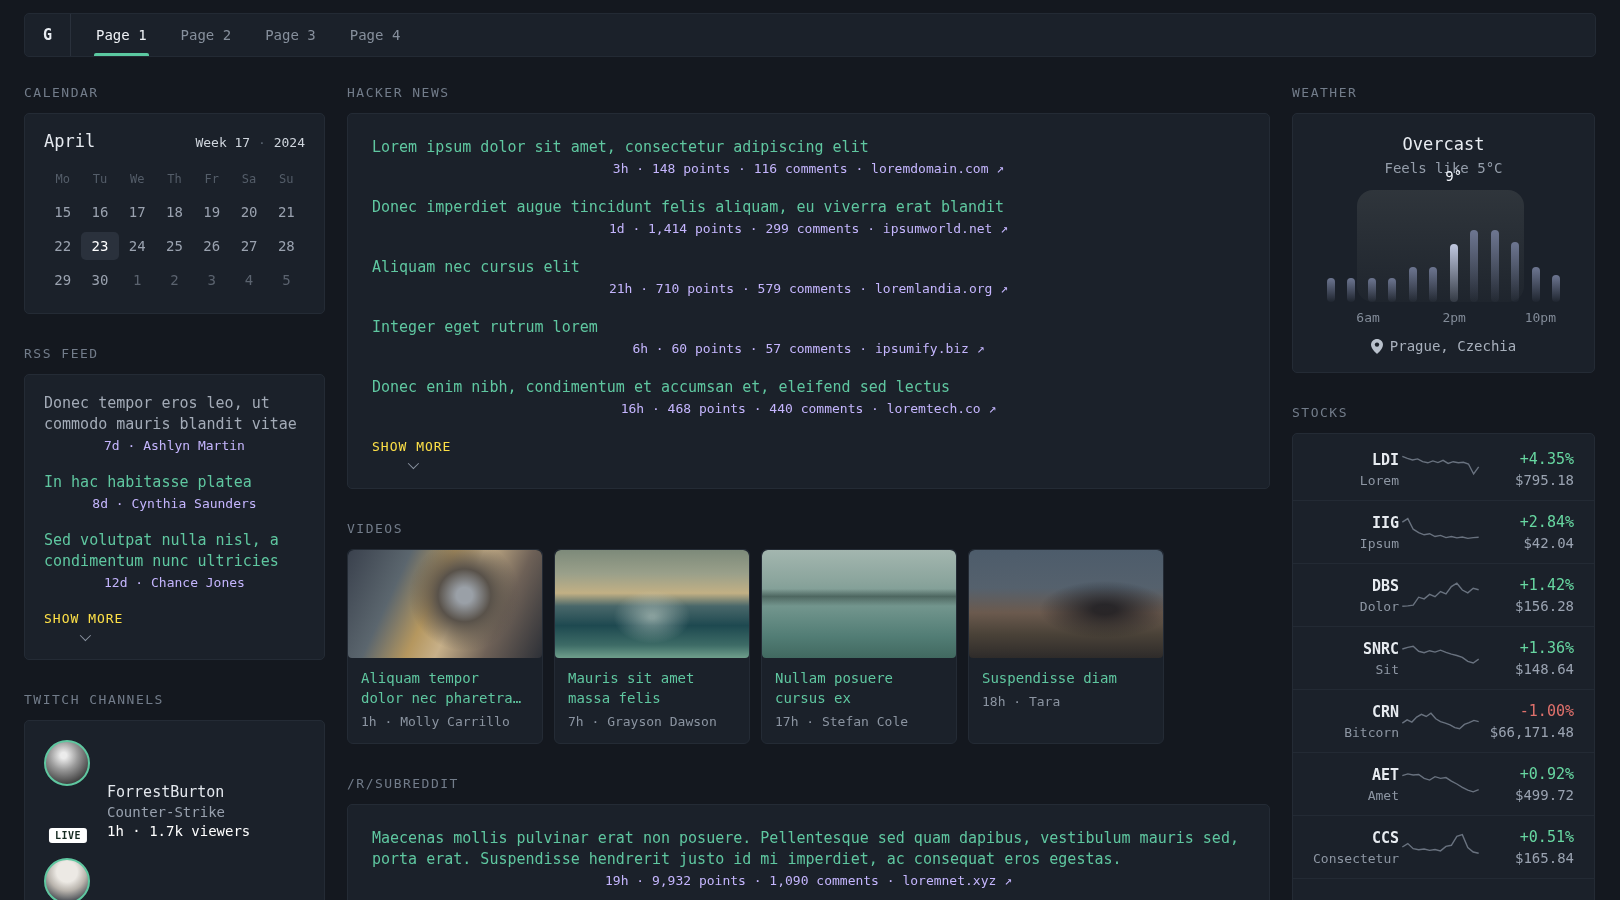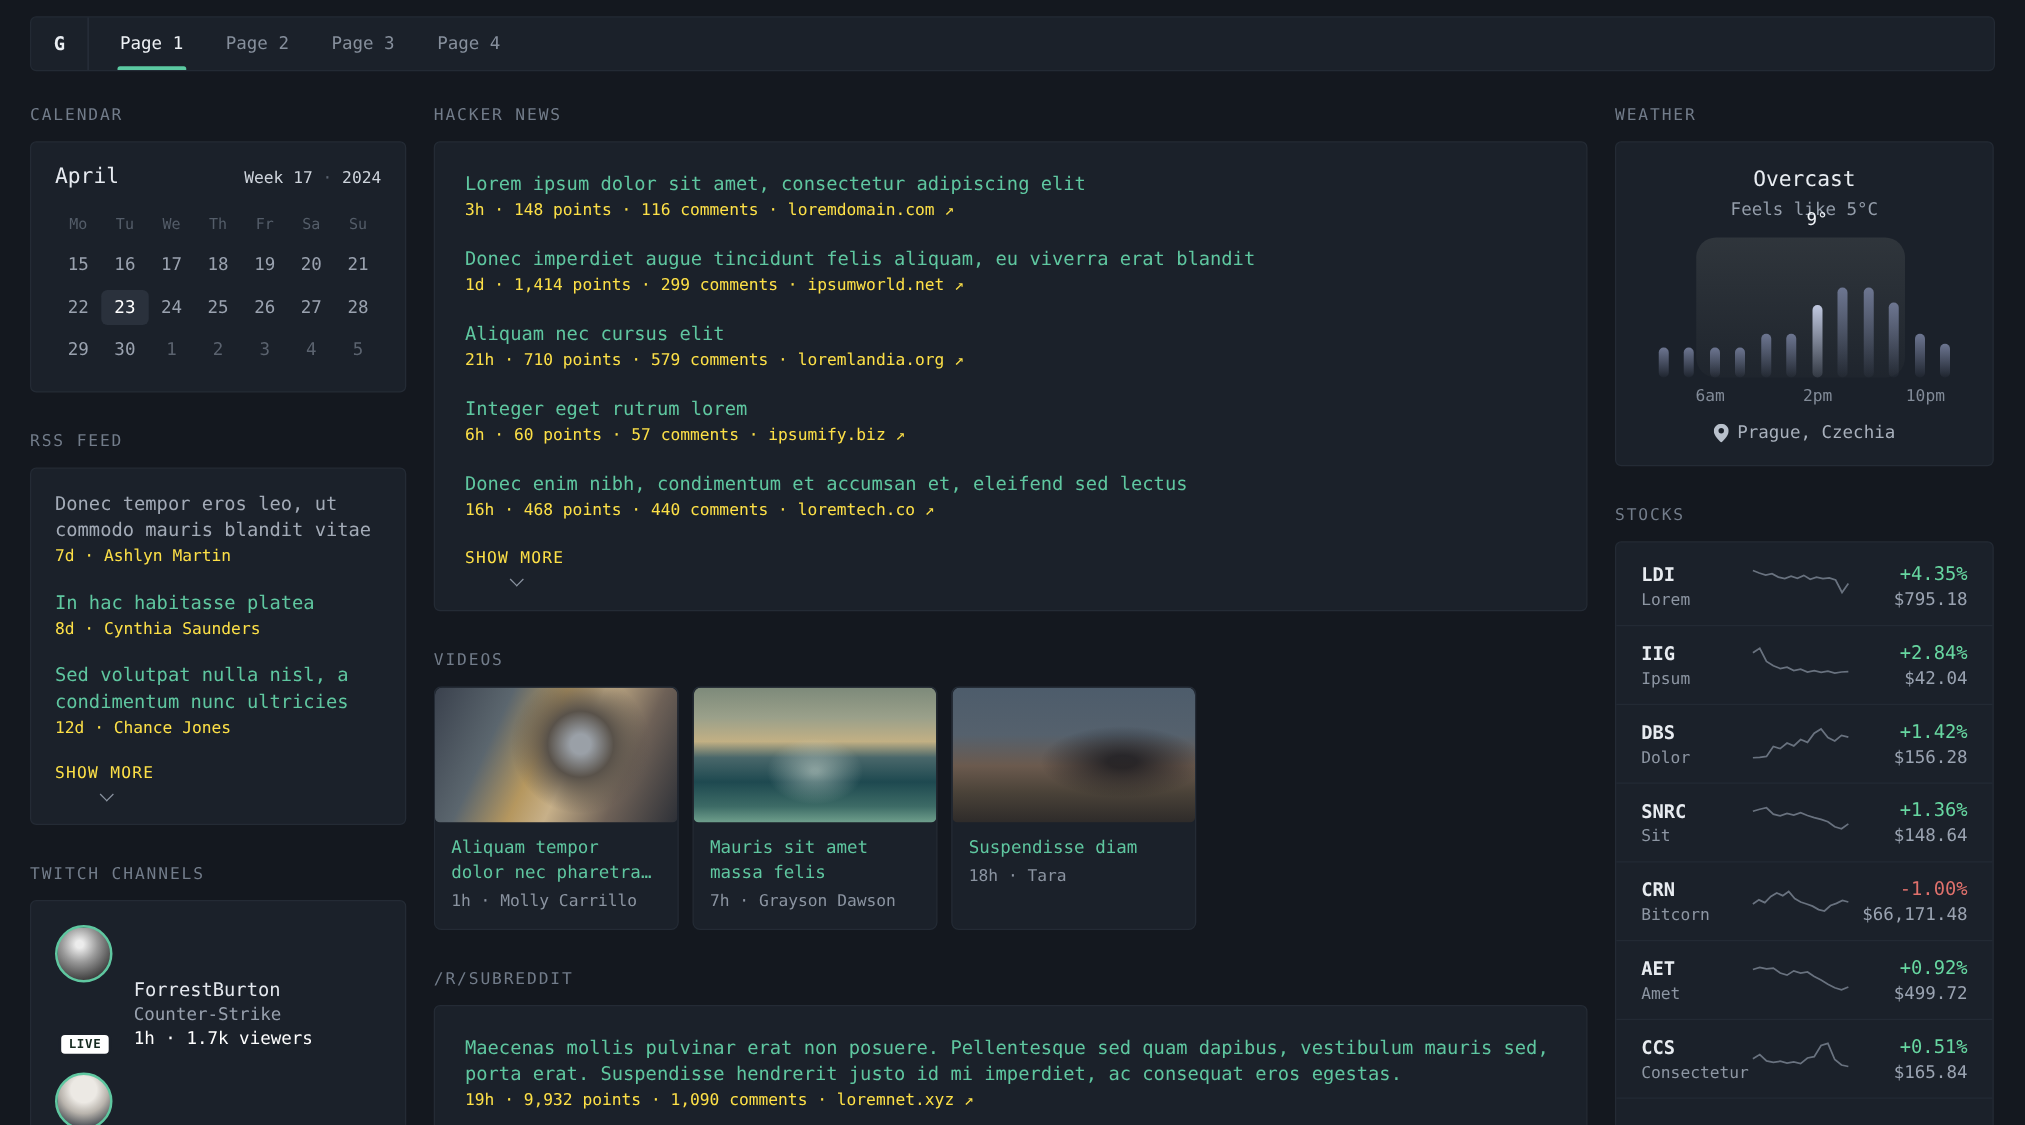--- a/index.html
+++ b/index.html
@@ -54,21 +54,21 @@
   .cal-grid { display:grid; grid-template-columns:repeat(7,1fr); row-gap:6px; text-align:center; }
   .cal-dow { color:#545d69; font-size:12px; padding:4px 0 6px 0; }
   .cal-day { color:#9aa2af; font-size:14px; padding:6px 0; border-radius:5px; }
   .cal-day.dim { color:#5b636f; }
   .cal-day.selected { background:#2a313c; color:#ffffff; }
   
   .feed-card { padding:18px 19px; }
   .feed-item { margin-bottom:19px; }
   .feed-title { color:#5fc7a0; font-size:15px; line-height:21px; cursor:pointer; }
   .feed-title.visited { color:#a3abb7; }
-  .feed-meta { color:#fde047; font-size:13px; margin-top:3px; cursor:pointer; }
+  .feed-meta { color:#c4b5fd; font-size:13px; margin-top:3px; cursor:pointer;text-align:center; }
   .show-more {
     color:#fde047; font-size:13px; letter-spacing:1px; cursor:pointer;
     display:inline-flex; align-items:center; gap:7px; margin-top:2px;flex-direction:column;
   }
   .chev {
     width:8px; height:8px; border-right:1.5px solid #8a93a0; border-bottom:1.5px solid #8a93a0;
     transform:rotate(45deg) translateY(-2px); display:inline-block;
   }
   .hn-card { padding:23px 24px 19px 24px; }
   .hn-card .feed-item { margin-bottom:21px; }
@@ -136,21 +136,21 @@
   .w-tick { width:8px; position:relative; height:14px; }
   .w-tick span { position:absolute; left:50%; transform:translateX(-50%); color:#828b98; font-size:13px; }
   .w-loc { margin-top:14px; color:#a8b0bc; font-size:14px; display:flex; align-items:center; justify-content:center; gap:7px; }
   
   .stocks-card { padding:4px 0; }
   .stock-row {
     display:flex; align-items:center; padding:12px 20px; cursor:pointer;
     border-bottom:1px solid #232a34;
   }
   .stock-row:last-child { border-bottom:none; }
-  .stock-id { width:86px; flex:0 0 86px; }
+  .stock-id { width:86px; flex:0 0 86px;text-align:right; }
   .stock-sym { color:#e7ebf0; font-size:15px; font-weight:bold; }
   .stock-name { color:#8d96a3; font-size:13px; margin-top:4px; }
   .stock-spark { flex:1; height:36px; display:flex; align-items:center; }
   .stock-spark svg { width:100%; height:36px; }
   .stock-vals { width:92px; flex:0 0 92px; text-align:right; }
   .stock-change { font-size:15px; color:#67d7a1; }
   .stock-change.neg { color:#e0716c; }
   .stock-price { color:#9aa3b1; font-size:14px; margin-top:4px; }
   
   .pin-icon { display:inline-block; }
@@ -321,20 +321,27 @@
           </div>
         </div>
         <div class="video-card">
           <div class="video-thumb th3"></div>
           <div class="video-body">
             <div class="video-title">Mauris sit amet massa felis</div>
             <div class="video-meta">7h · Grayson Dawson</div>
           </div>
         </div>
         <div class="video-card">
+          <div class="video-thumb th4"></div>
+          <div class="video-body">
+            <div class="video-title">Nullam posuere cursus ex</div>
+            <div class="video-meta">17h · Stefan Cole</div>
+          </div>
+        </div>
+        <div class="video-card">
           <div class="video-thumb th5"></div>
           <div class="video-body">
             <div class="video-title">Suspendisse diam</div>
             <div class="video-meta">18h · Tara</div>
           </div>
         </div>
       </div>
     </div>
 
     <div class="section">

